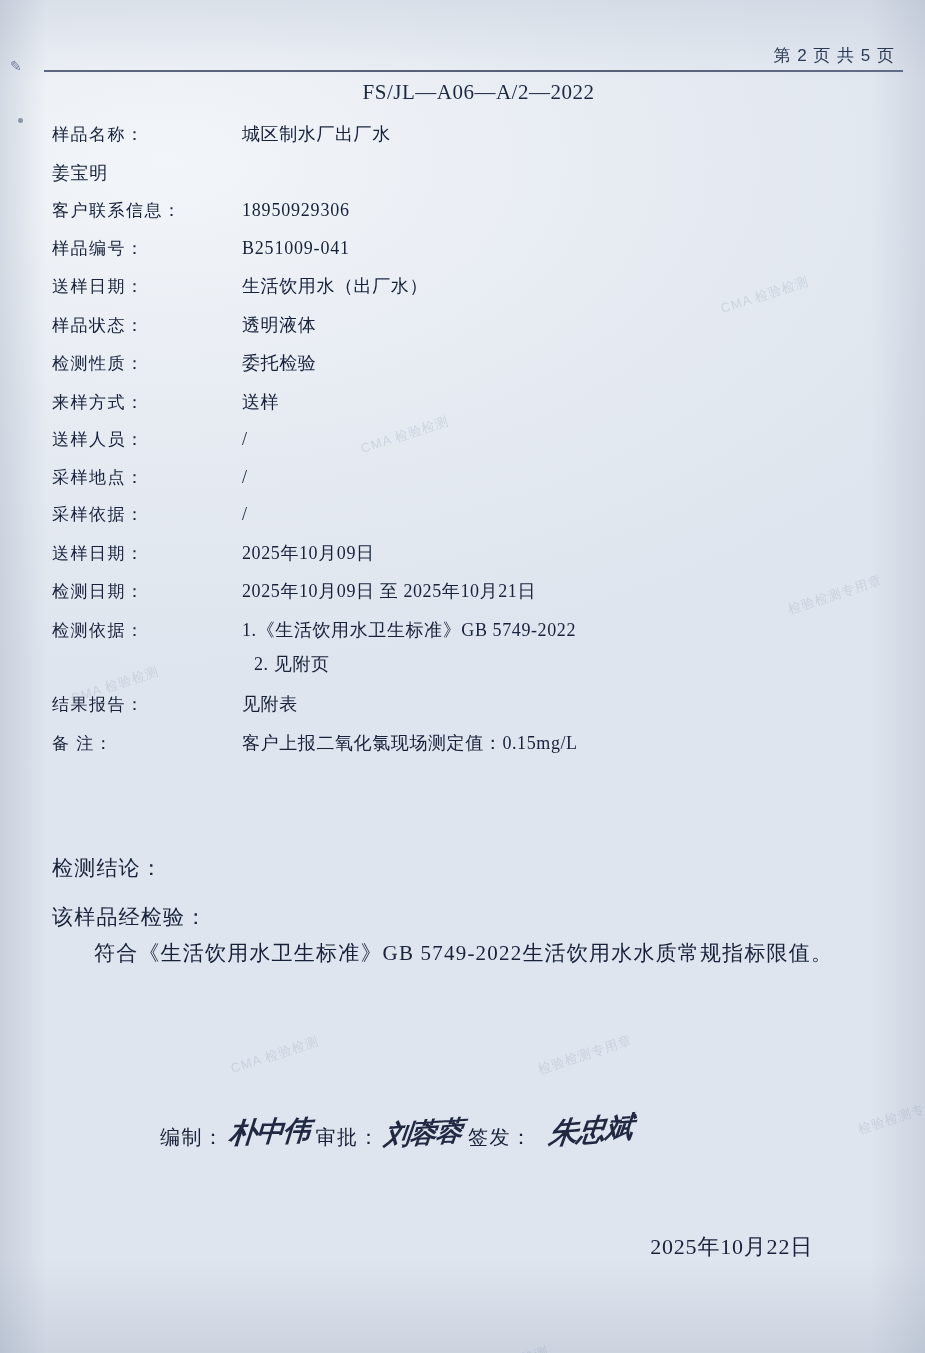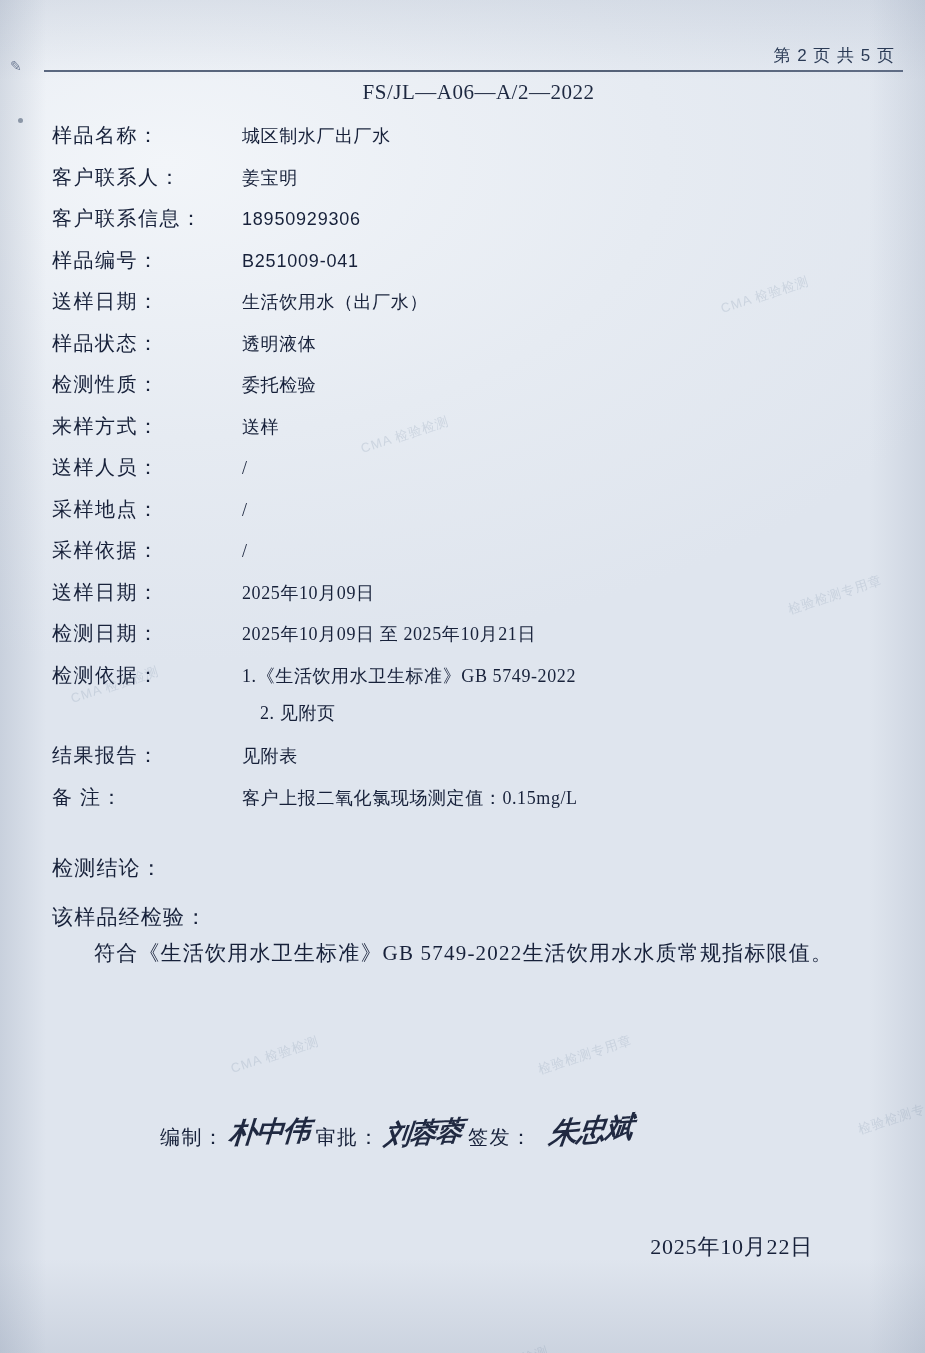--- a/index.html
+++ b/index.html
@@ -97,37 +97,37 @@
     width: 840px;
   }
   .row {
     display: flex;
     align-items: baseline;
     margin-bottom: 14.5px;
   }
   .label {
     width: 190px;
     flex: 0 0 190px;
-    font-size: 20px;
+    font-size: 17px;
     color: #17213a;
     letter-spacing: 1.5px;
     white-space: nowrap;
   }
   .value {
     font-size: 18px;
     color: #17213a;
     letter-spacing: .6px;
     white-space: nowrap;
   }
   .value.num {
-    font-family: Liberation Sans, sans-serif;
+    font-family: Liberation Serif, serif;
     letter-spacing: .8px;
   }
   .value.sub {
-    margin-left: 18px;
+    margin-left: 12px;
   }
   .row.sub-row {
     margin-top: -4px;
     margin-bottom: 16px;
   }
   .row.sub-row .label { visibility: hidden; }
 
   .conclusion {
     position: absolute;
     top: 852px;
@@ -223,21 +223,20 @@
     <div class="doc-code">FS/JL—A06—A/2—2022</div>
 
     <div class="fields">
 
       <div class="row">
         <div class="label">样品名称：</div>
         <div class="value">城区制水厂出厂水</div>
       </div>
 
       <div class="row">
-        <div class="label">客户联系人：</div>
         <div class="value">姜宝明</div>
       </div>
 
       <div class="row">
         <div class="label">客户联系信息：</div>
         <div class="value num">18950929306</div>
       </div>
 
       <div class="row">
         <div class="label">样品编号：</div>

